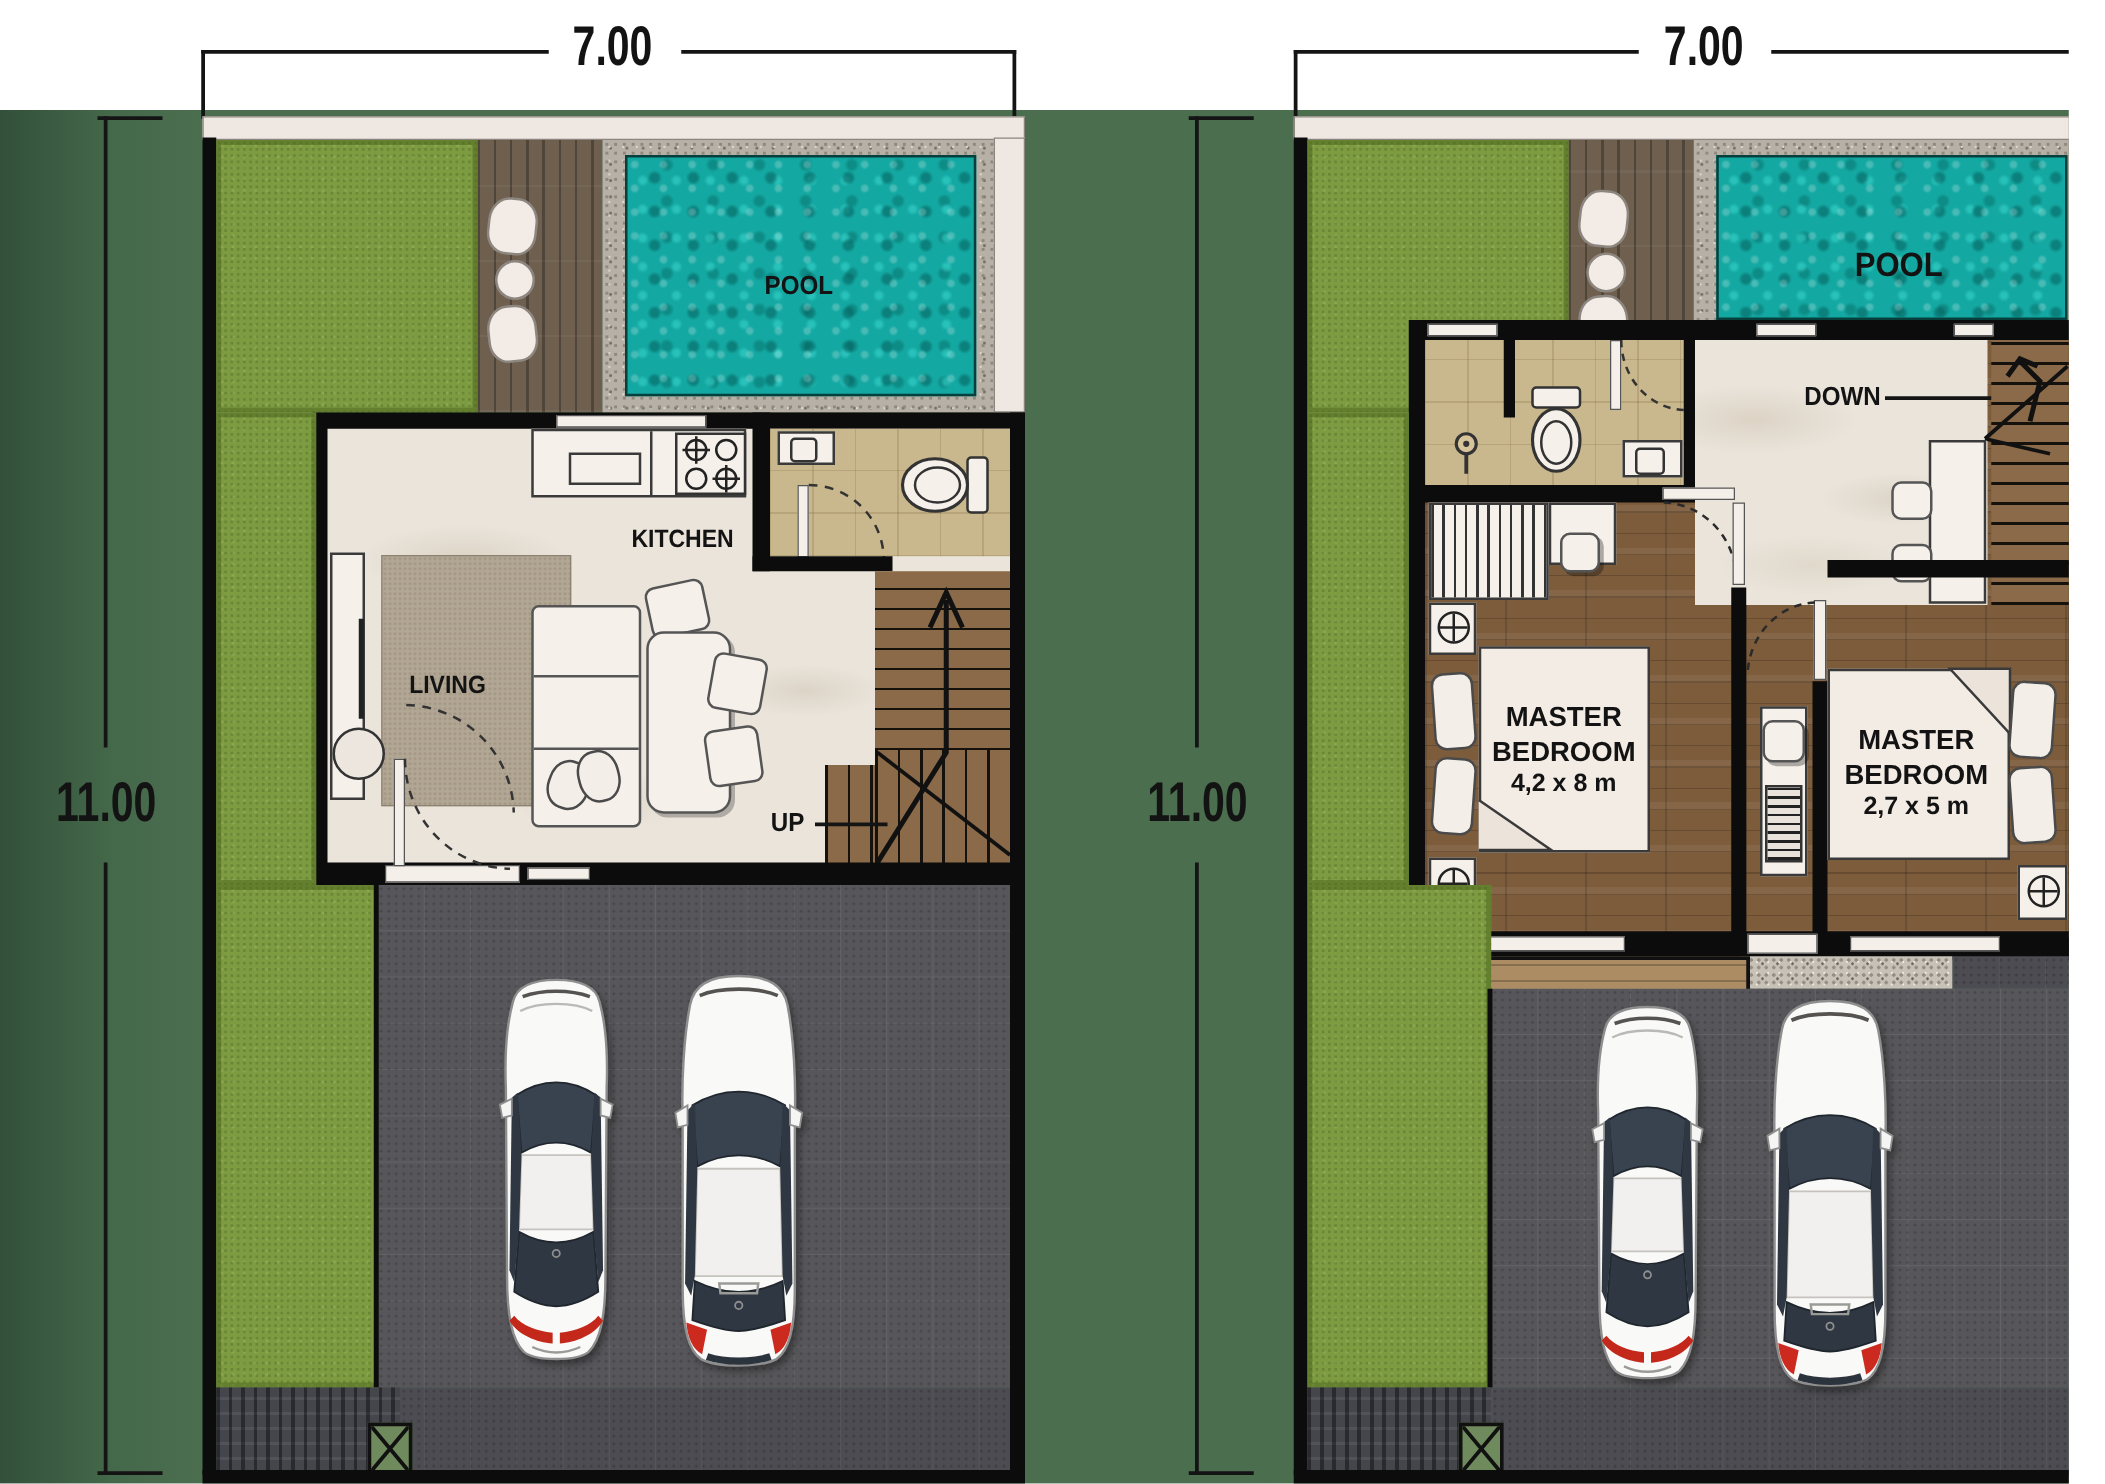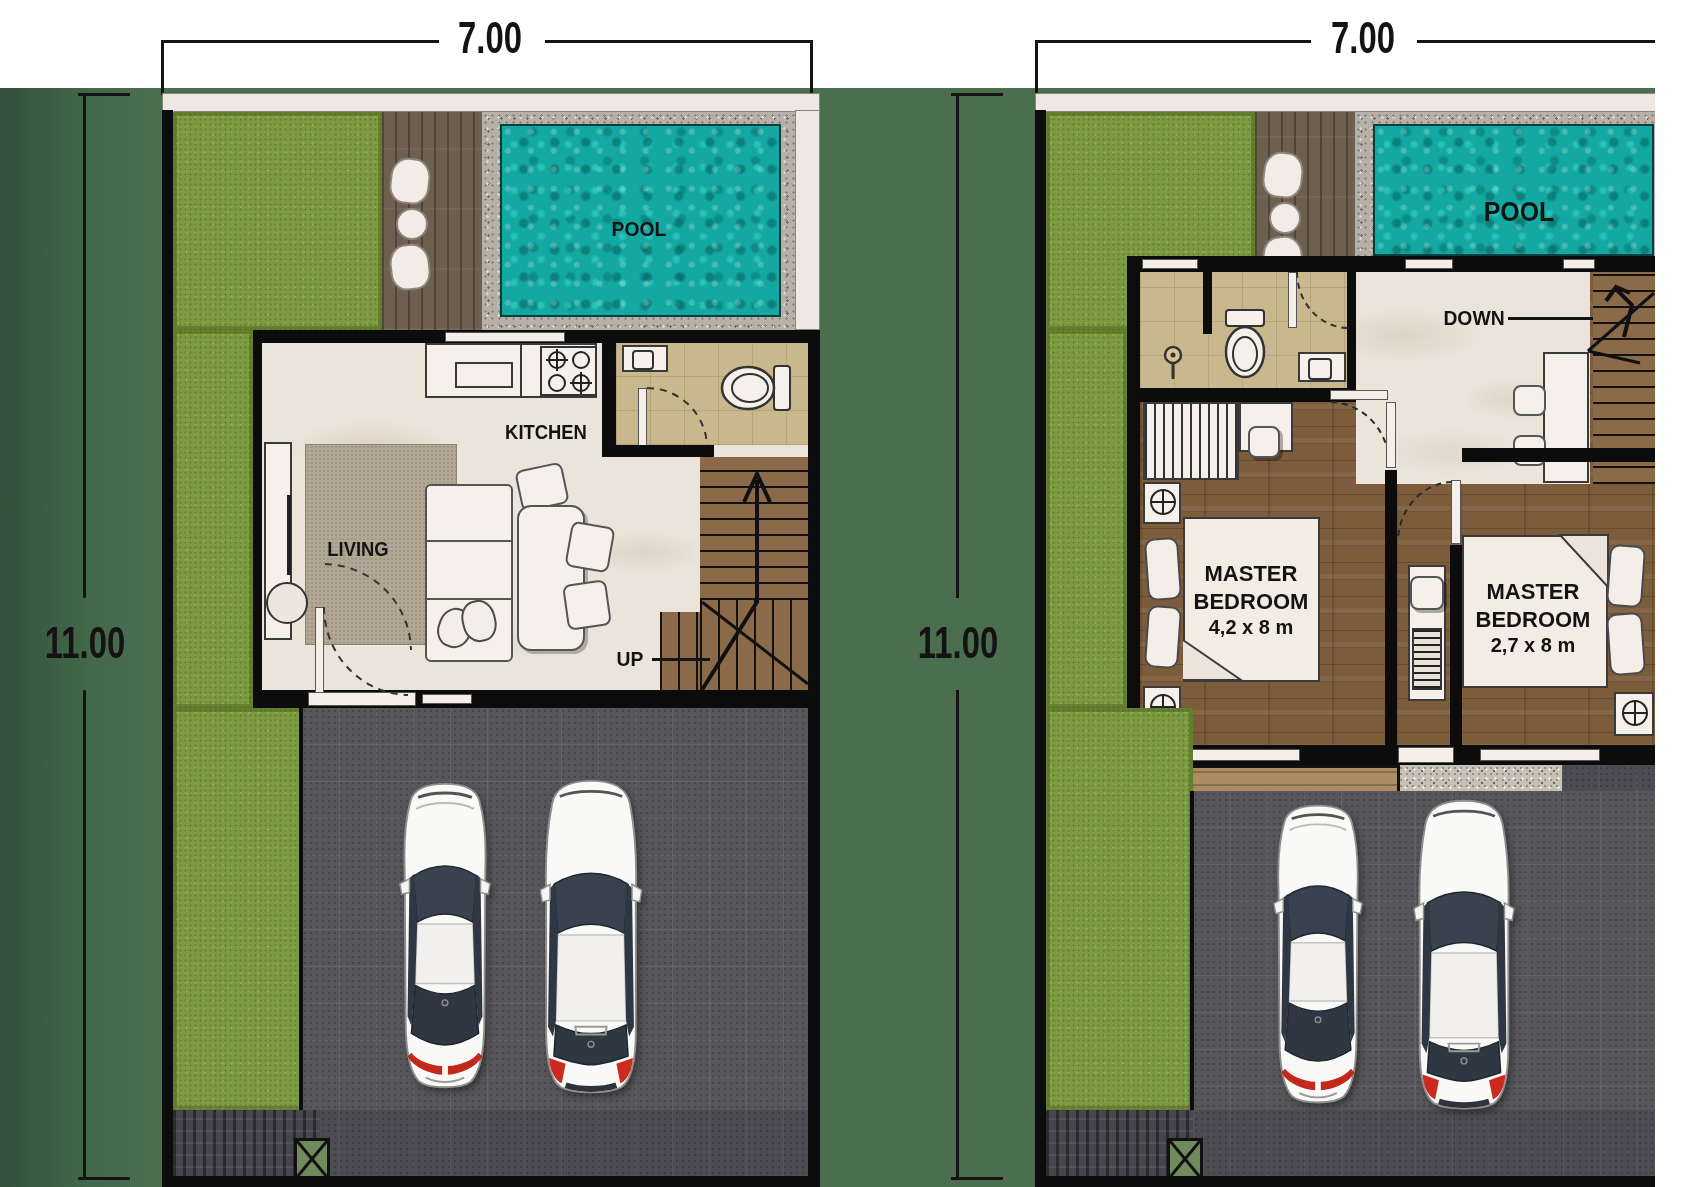--- a/index.html
+++ b/index.html
@@ -358,21 +358,21 @@
     <div class="abs" style="left:1462px;top:535px;width:146px;height:153px;background:#f3ece5;border:2px solid #3a3a3a;box-sizing:border-box;"></div>
     <svg class="ov" style="left:1520px;top:535px;" width="88" height="78" viewBox="0 0 88 78">
       <path d="M40,0 L88,0 L88,52 Z" fill="#ece4db" stroke="#3a3a3a" stroke-width="2"></path>
     </svg>
     <div class="abs pillow" style="left:1608px;top:545px;width:36px;height:62px;transform:rotate(4deg);"></div>
     <div class="abs pillow" style="left:1608px;top:613px;width:36px;height:62px;transform:rotate(-4deg);"></div>
     <div class="abs furn" style="left:1614px;top:692px;width:40px;height:44px;"></div>
     <div class="abs lamp" style="left:1622px;top:700px;width:26px;height:26px;"></div>
     <div class="bedlbl" style="left:1533px;top:618px;font-size:22px;width:140px;">
       <div>MASTER BEDROOM</div>
-      <div style="font-size:20px;">2,7 x 8 m</div>
+      <div style="font-size:20px;">2,7 x 5 m</div>
     </div>
 
     <div class="abs open" style="left:1405px;top:259px;width:48px;height:10px;"></div>
     <div class="abs open" style="left:1563px;top:259px;width:32px;height:10px;"></div>
     <div class="abs open" style="left:1142px;top:259px;width:56px;height:10px;"></div>
 
     <div class="abs wall" style="left:1127px;top:745px;width:541px;height:20px;"></div>
     <div class="abs open" style="left:1180px;top:749px;width:120px;height:12px;"></div>
     <div class="abs open" style="left:1480px;top:749px;width:120px;height:12px;"></div>
     <div class="abs open" style="left:1398px;top:747px;width:56px;height:16px;"></div>

